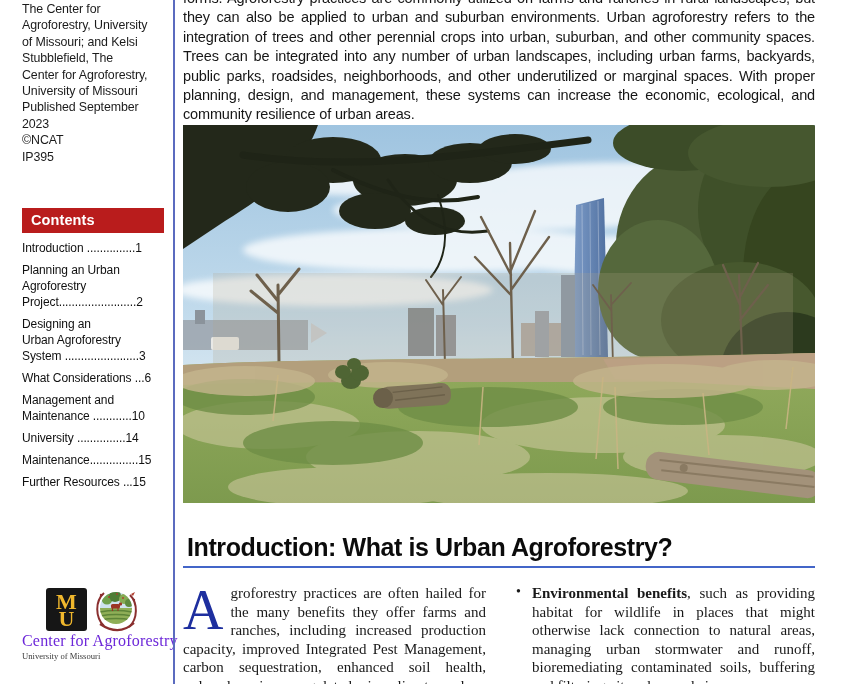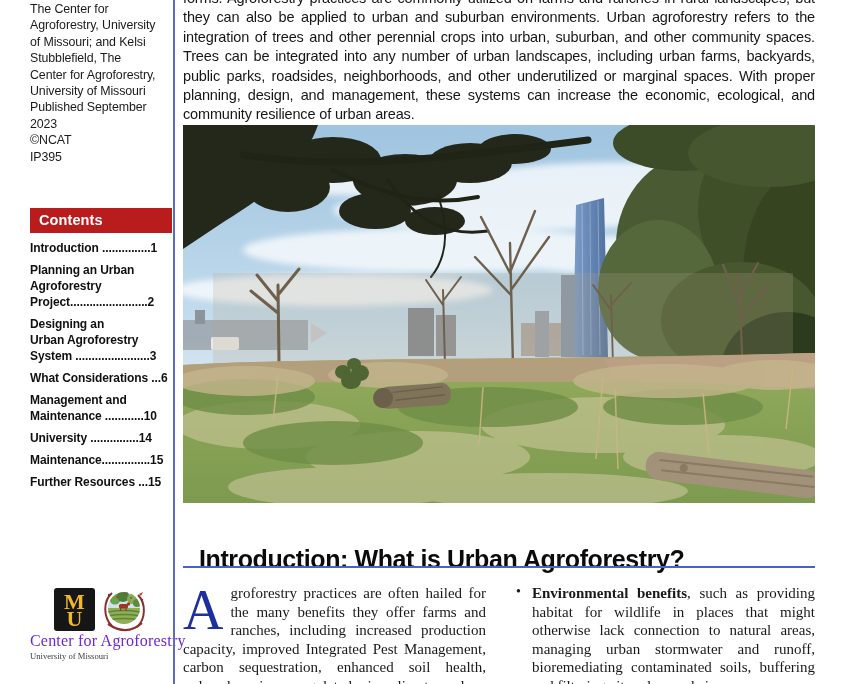--- a/index.html
+++ b/index.html
@@ -1,43 +1,43 @@
 <!DOCTYPE html>
 <html><head>
 <meta charset="utf-8">
 <style>
   html,body{margin:0;padding:0;background:#ffffff;}
   body{width:845px;height:684px;overflow:hidden;font-family:"Liberation Sans",sans-serif;}
   .page{position:relative;width:845px;height:684px;background:#fff;}
 
   
-  .sidebar{position:absolute;left:12px;top:0;width:173px;height:684px;}
+  .sidebar{position:absolute;left:4px;top:0;width:173px;height:684px;}
   .author{position:absolute;left:18px;top:1px;width:152px;font-size:12.4px;line-height:16.4px;
           color:#1b1b1b;white-space:pre-line;letter-spacing:-0.1px;}
   .contents-header{position:absolute;left:18px;top:208px;width:142px;height:25px;
           background:#b91c1c;color:#ffffff;font-weight:700;font-size:14.5px;
           line-height:25px;padding-left:9px;box-sizing:border-box;letter-spacing:0.1px;}
-  .toc{position:absolute;left:18px;top:240px;width:152px;font-weight:700;font-size:12px;
+  .toc{position:absolute;left:18px;top:240px;width:152px;font-weight:400;font-size:12px;
           line-height:16px;color:#101010;letter-spacing:-0.1px;}
   .toc-item{margin-bottom:6px;cursor:pointer;}
   .toc-label{white-space:pre-line;}
   .logos{position:absolute;left:18px;top:586px;width:152px;}
   .logo-row{display:flex;align-items:center;gap:5px;padding-left:24px;}
   .center-name{font-family:"Liberation Serif",serif;font-size:16px;color:#6d28d9;
           margin-top:0;letter-spacing:0.2px;white-space:nowrap;}
   .univ-name{font-family:"Liberation Serif",serif;font-size:8.6px;color:#3a3a3a;margin-top:1px;}
   .vline{position:absolute;left:173px;top:0;width:2px;height:684px;background:#5b6bbf;}
 
   
   .main{position:absolute;left:183px;top:0;width:632px;height:684px;}
   .lede{margin:0;margin-top:-11px;font-size:14.5px;line-height:19.4px;text-align:justify;
         color:#161616;letter-spacing:-0.15px;}
   .photo{position:absolute;left:0;top:125px;width:632px;height:378px;margin:0;overflow:hidden;}
   .photo svg{display:block;}
-  .heading{position:absolute;left:0;top:529px;margin:16px;font-size:25px;font-weight:700;
+  .heading{position:absolute;left:0;top:529px;margin:4px;font-size:25px;font-weight:700;
         color:#0b0b0b;letter-spacing:-0.4px;white-space:nowrap;}
   .rule{position:absolute;left:0;top:566px;width:632px;height:2px;background:#4365c8;}
   .columns{position:absolute;left:0;top:584px;width:632px;height:100px;overflow:hidden;
         display:flex;gap:26px;font-family:"Liberation Serif",serif;font-size:15px;
         line-height:18.6px;text-align:justify;color:#191919;}
   .col{width:303px;}
   .col.right{position:relative;padding-left:20px;box-sizing:border-box;}
   .bullet{position:absolute;left:4px;top:-1px;font-size:14px;}
   .dropcap{float:left;font-family:"Liberation Serif",serif;font-size:56px;line-height:45px;
         color:#1e2f9f;padding-right:7px;padding-top:4px;}

